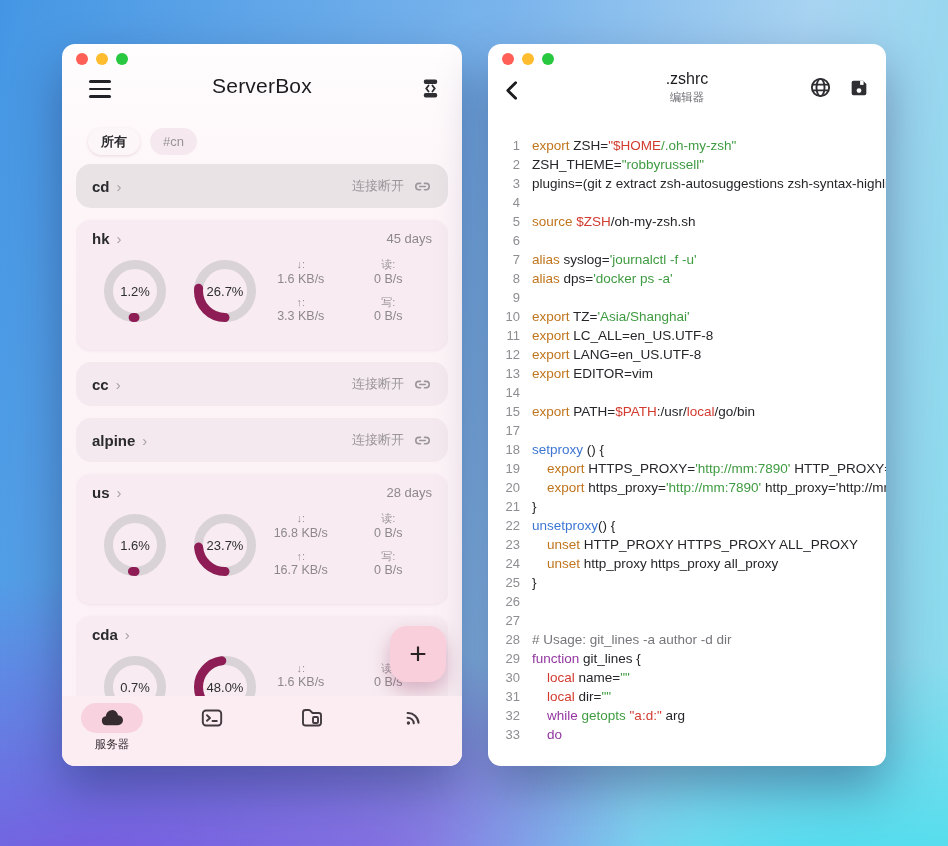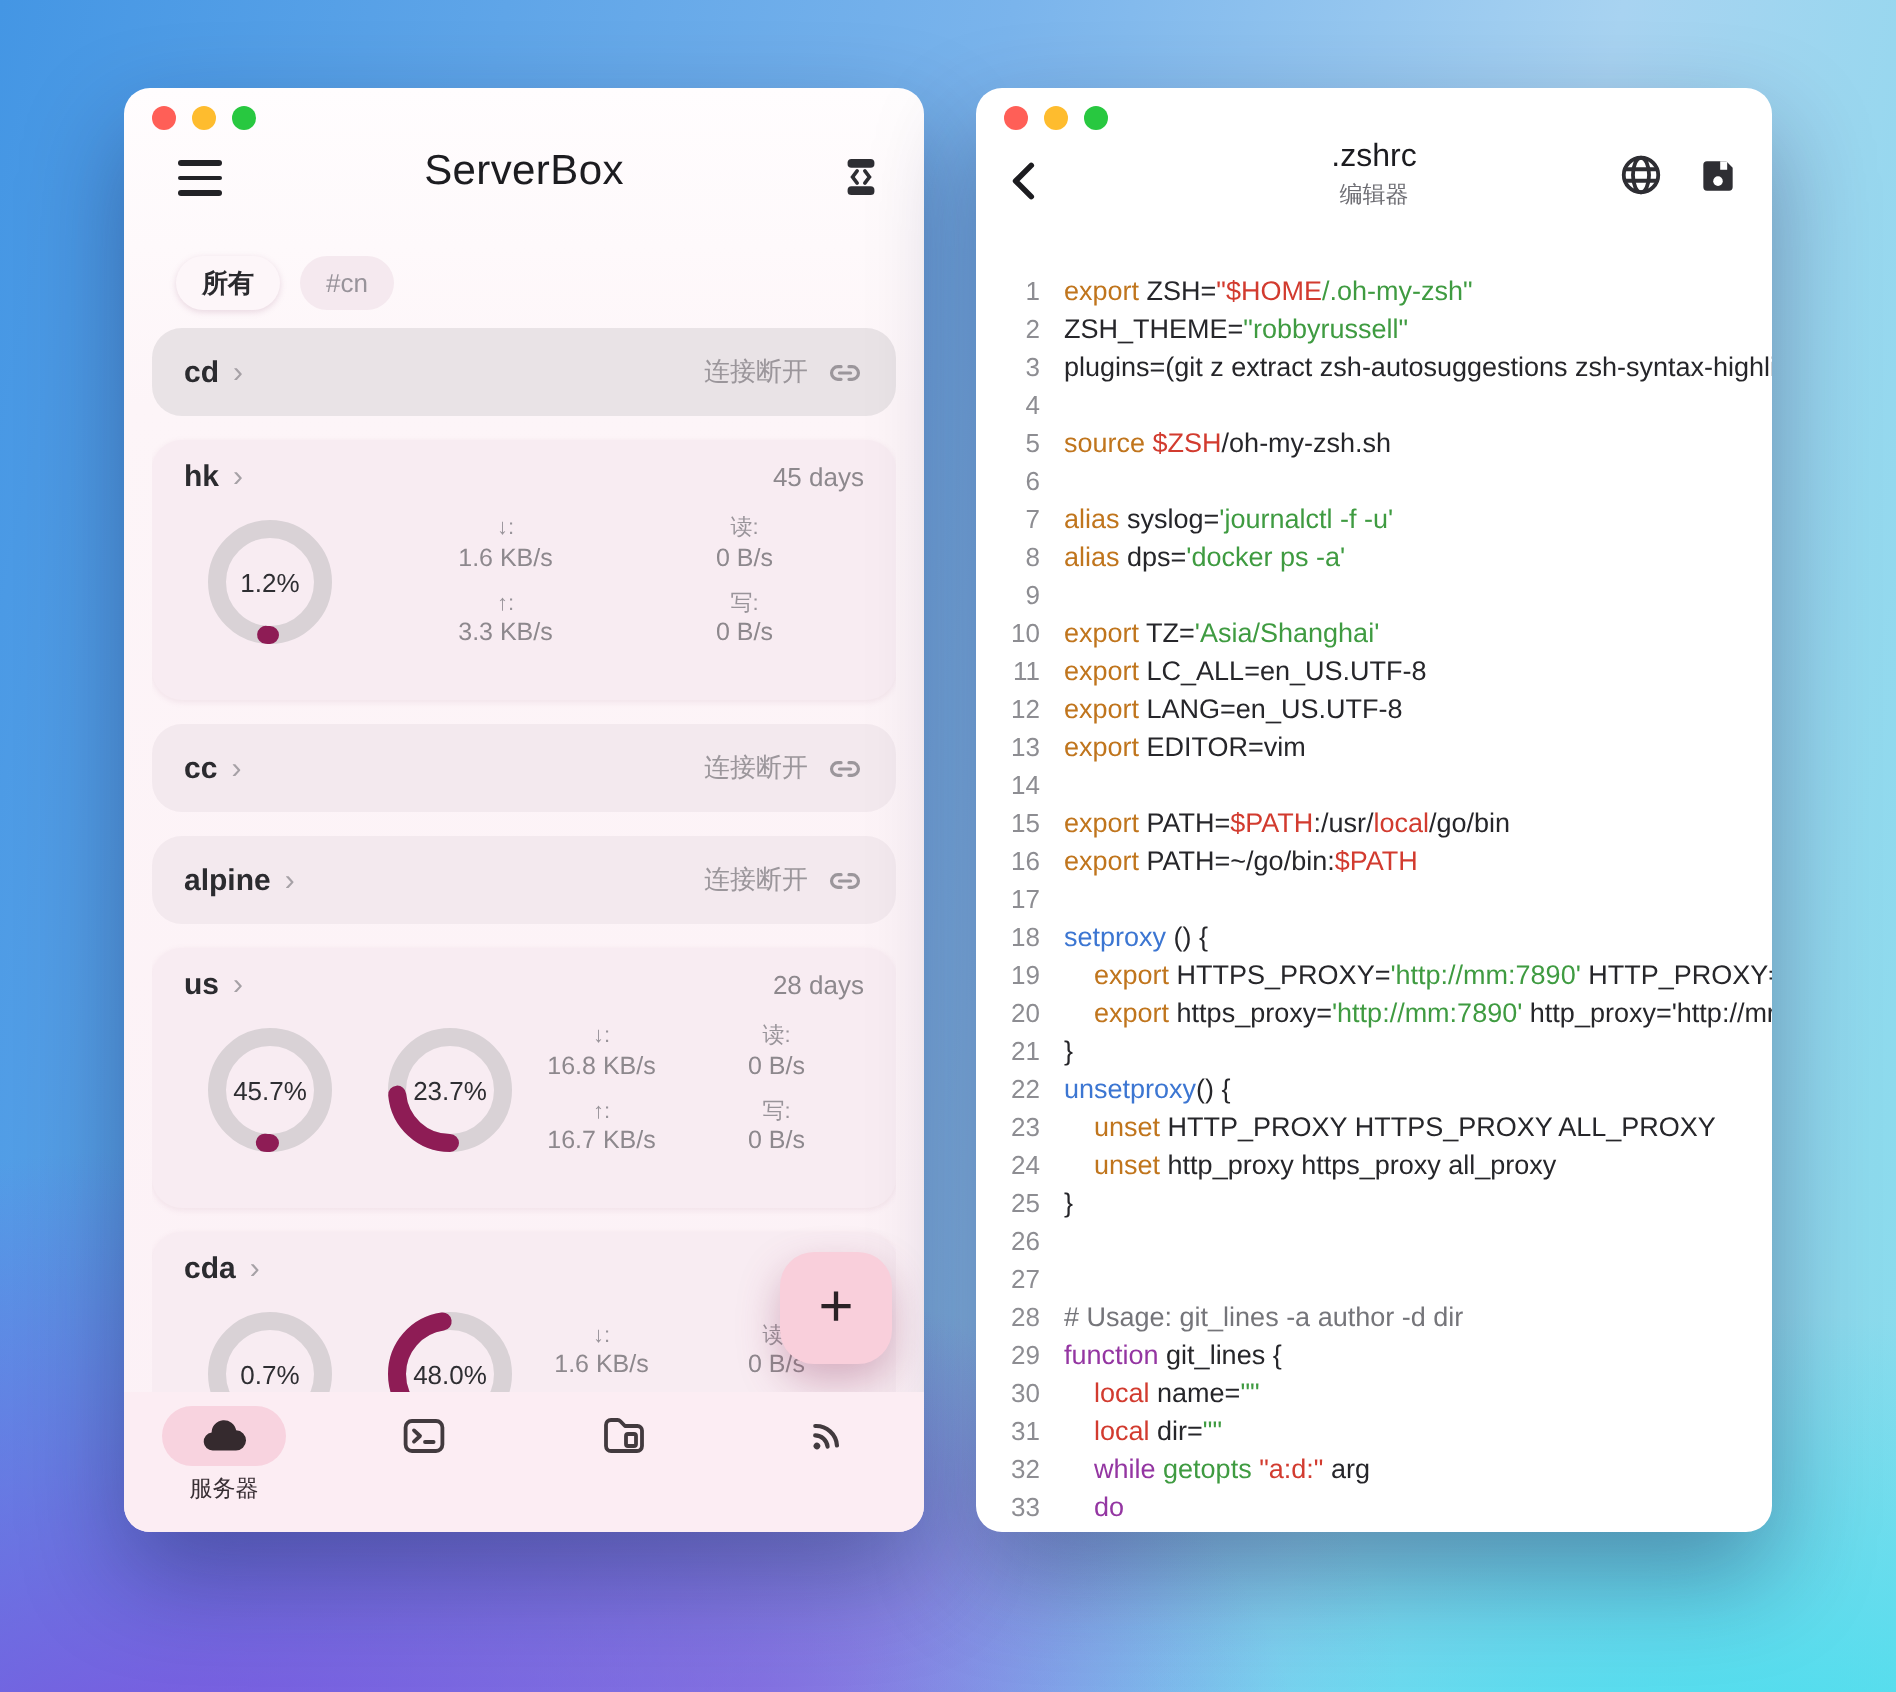--- a/index.html
+++ b/index.html
@@ -139,20 +139,24 @@
             <span class="sname">hk</span>
             <span class="chev">›</span>
             <span class="spacer"></span>
             <span class="uptime">45 days</span>
           </div>
           <div class="cbody">
             <div class="gauge g1"><svg width="64" height="64" viewBox="0 0 64 64">
       <circle cx="32" cy="32" r="26.5" fill="none" stroke="#d9d2d6" stroke-width="9"></circle>
       <circle cx="32" cy="32" r="26.5" fill="none" stroke="#8e1c55" stroke-width="9" pathLength="100" stroke-dasharray="1.2 100" stroke-linecap="round" transform="rotate(90 32 32)"></circle>
     </svg><span class="pct">1.2%</span></div>
+            <div class="gauge g2"><svg width="64" height="64" viewBox="0 0 64 64">
+      <circle cx="32" cy="32" r="26.5" fill="none" stroke="#d9d2d6" stroke-width="9"></circle>
+      <circle cx="32" cy="32" r="26.5" fill="none" stroke="#8e1c55" stroke-width="9" pathLength="100" stroke-dasharray="26.7 100" stroke-linecap="round" transform="rotate(90 32 32)"></circle>
+    </svg><span class="pct">26.7%</span></div>
             <div class="scol">
               <div class="sitem">
                 <span class="slabel">↓:</span>
                 <span class="sval">1.6 KB/s</span>
               </div>
               <div class="sitem">
                 <span class="slabel">↑:</span>
                 <span class="sval">3.3 KB/s</span>
               </div>
             </div>
@@ -198,21 +202,21 @@
           <div class="trow">
             <span class="sname">us</span>
             <span class="chev">›</span>
             <span class="spacer"></span>
             <span class="uptime">28 days</span>
           </div>
           <div class="cbody">
             <div class="gauge g1"><svg width="64" height="64" viewBox="0 0 64 64">
       <circle cx="32" cy="32" r="26.5" fill="none" stroke="#d9d2d6" stroke-width="9"></circle>
       <circle cx="32" cy="32" r="26.5" fill="none" stroke="#8e1c55" stroke-width="9" pathLength="100" stroke-dasharray="1.6 100" stroke-linecap="round" transform="rotate(90 32 32)"></circle>
-    </svg><span class="pct">45.7%</span></div>
+    </svg><span class="pct">1.6%</span></div>
             <div class="gauge g2"><svg width="64" height="64" viewBox="0 0 64 64">
       <circle cx="32" cy="32" r="26.5" fill="none" stroke="#d9d2d6" stroke-width="9"></circle>
       <circle cx="32" cy="32" r="26.5" fill="none" stroke="#8e1c55" stroke-width="9" pathLength="100" stroke-dasharray="23.7 100" stroke-linecap="round" transform="rotate(90 32 32)"></circle>
     </svg><span class="pct">23.7%</span></div>
             <div class="scol">
               <div class="sitem">
                 <span class="slabel">↓:</span>
                 <span class="sval">16.8 KB/s</span>
               </div>
               <div class="sitem">
@@ -400,24 +404,20 @@
         </div>
         <div class="code-line">
           <span class="ln">14</span>
           <span class="src"></span>
         </div>
         <div class="code-line">
           <span class="ln">15</span>
           <span class="src"><span class="tok-kw">export </span><span class="tok-pl">PATH=</span><span class="tok-vr">$PATH</span><span class="tok-pl">:/usr/</span><span class="tok-vr">local</span><span class="tok-pl">/go/bin</span></span>
         </div>
         <div class="code-line">
-          <span class="ln">16</span>
-          <span class="src"><span class="tok-kw">export </span><span class="tok-pl">PATH=~/go/bin:</span><span class="tok-vr">$PATH</span></span>
-        </div>
-        <div class="code-line">
           <span class="ln">17</span>
           <span class="src"></span>
         </div>
         <div class="code-line">
           <span class="ln">18</span>
           <span class="src"><span class="tok-fn">setproxy</span><span class="tok-pl"> () {</span></span>
         </div>
         <div class="code-line">
           <span class="ln">19</span>
           <span class="src"><span class="tok-pl">    </span><span class="tok-kw">export </span><span class="tok-pl">HTTPS_PROXY=</span><span class="tok-st">'http://mm:7890'</span><span class="tok-pl"> HTTP_PROXY='http://mm:7890'</span></span>

